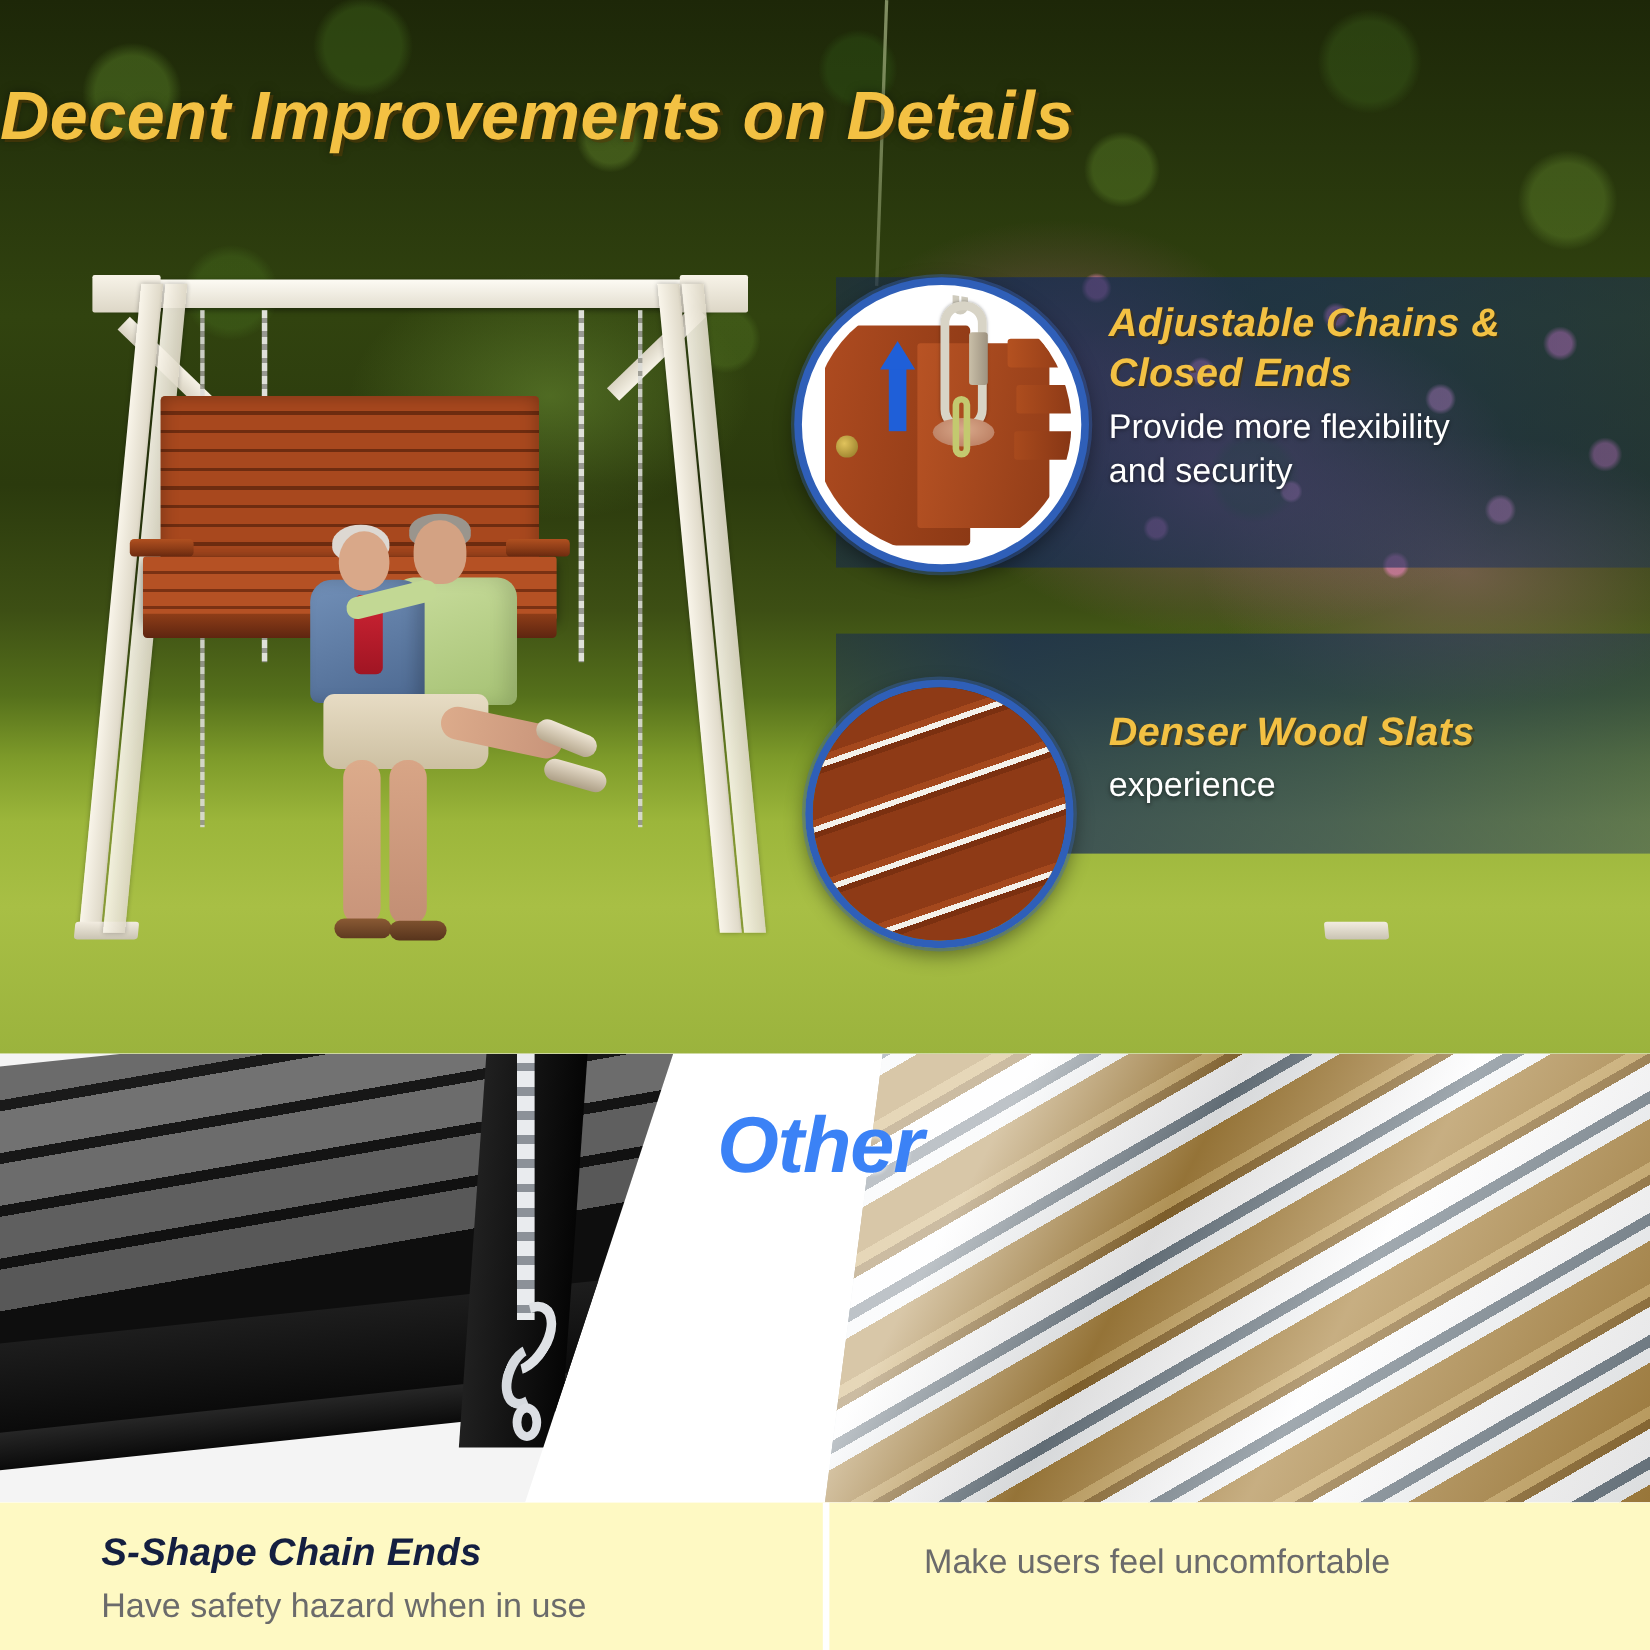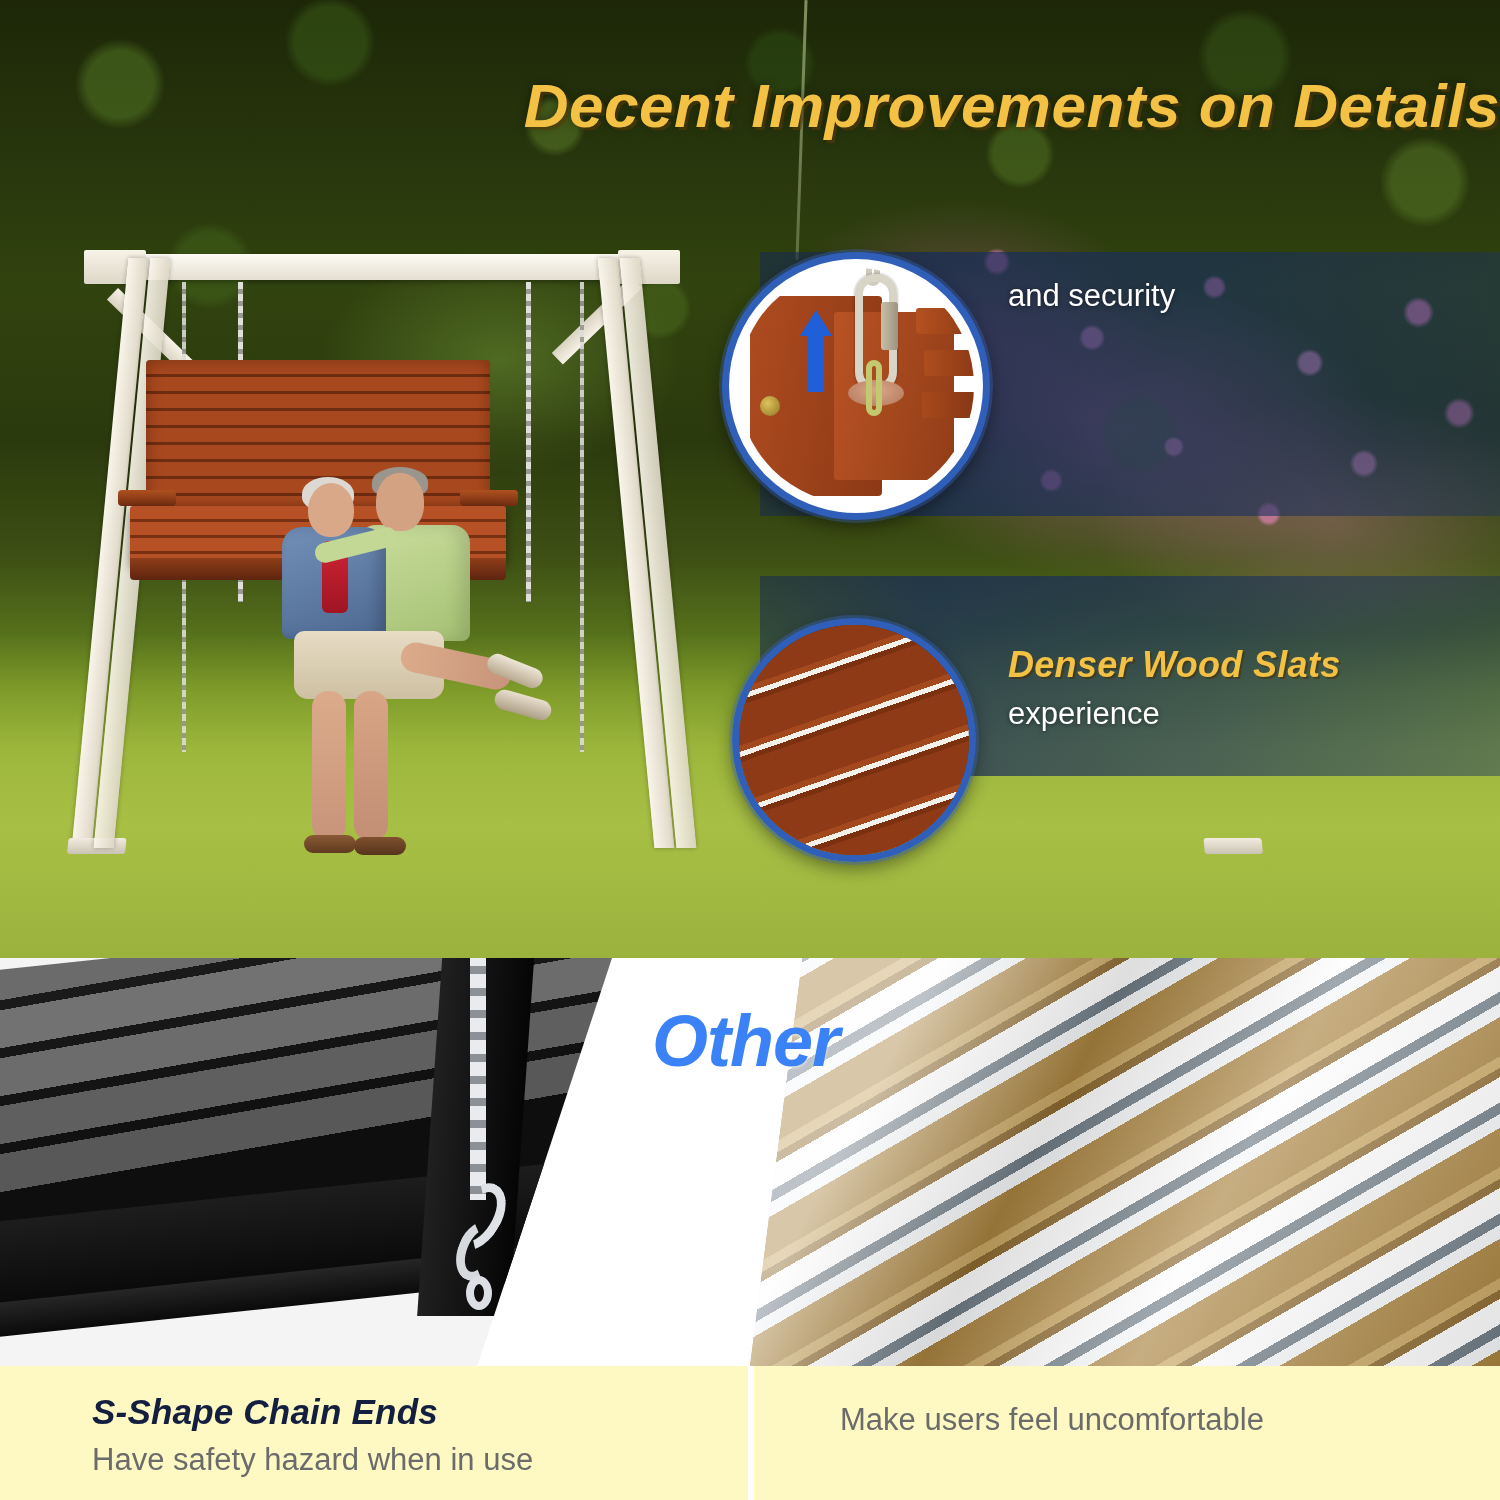--- a/index.html
+++ b/index.html
@@ -133,21 +133,21 @@
   .sandal-a { position:absolute; left:54px; top:380px; width:52px; height:18px;
       background:linear-gradient(180deg,#8a5a34,#5f3a20); border-radius:9px; }
   .sandal-b { position:absolute; left:104px; top:382px; width:52px; height:18px;
       background:linear-gradient(180deg,#7e512e,#57341c); border-radius:9px; }
   .sandal-c { position:absolute; left:236px; top:206px; width:58px; height:20px;
       background:linear-gradient(180deg,#efe6d6,#b7a98f); border-radius:10px; transform:rotate(22deg); }
   .sandal-d { position:absolute; left:244px; top:240px; width:58px; height:20px;
       background:linear-gradient(180deg,#e9dfce,#ad9f86); border-radius:10px; transform:rotate(16deg); }
 
   
-  .hero-title { position:absolute; left:0; top:70px; width:1500px; text-align:right;
+  .hero-title { position:absolute; left:0; top:70px; width:1500px; text-align:left;
      font-size:62px; font-weight:bold; font-style:italic; letter-spacing:.5px;
      color:#F3C143; text-shadow:3px 3px 0 rgba(90,60,8,.55), 0 0 10px rgba(0,0,0,.4); }
 
   
   .panel { position:absolute; left:760px; width:740px;
      background:linear-gradient(90deg, rgba(20,40,86,.52) 0%, rgba(22,42,90,.72) 22%, rgba(24,46,96,.62) 60%, rgba(26,48,98,.46) 100%); }
   .panel-1 { top:252px; height:264px; }
   .panel-2 { top:576px; height:200px; }
 
   .feat-text { position:absolute; left:1008px; }
@@ -331,21 +331,26 @@
       </div>
     </div>
 
     <div class="circ circ-2">
       <div class="circ-2-inner">
         <div class="dense-slats"></div>
       </div>
     </div>
 
     <div class="feat-text ft-1">
+      <div class="feat-title">
+        <div>Adjustable Chains &amp;</div>
+        <div>Closed Ends</div>
+      </div>
       <div class="feat-desc">
+        <div>Provide more flexibility</div>
         <div>and security</div>
       </div>
     </div>
 
     <div class="feat-text ft-2">
       <div class="feat-title">
         <div>Denser Wood Slats</div>
       </div>
       <div class="feat-desc">
         <div>experience</div>

